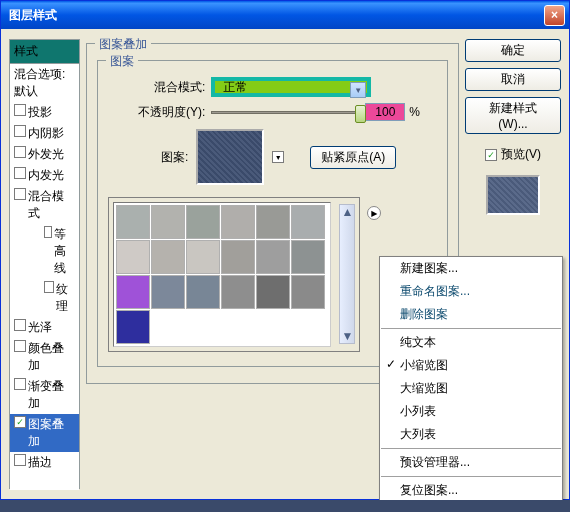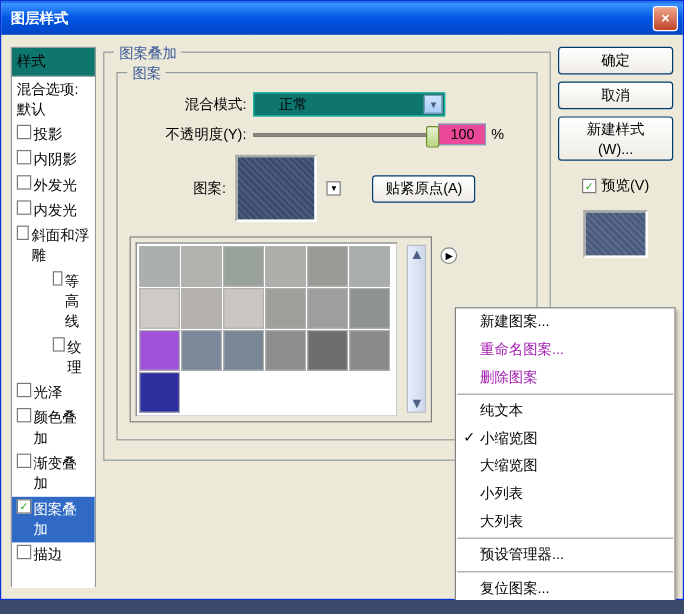--- a/index.html
+++ b/index.html
@@ -15,42 +15,42 @@
 .side-item{padding:2px 4px;display:flex;align-items:flex-start;gap:2px;cursor:pointer}
 .side-item.indent{padding-left:34px}
 .side-item.selected{background:#316ac5;color:#fff}
 .chk{width:12px;height:12px;border:1px solid #7a7a7a;background:#fff;display:inline-flex;align-items:center;justify-content:center;font-size:9px;color:#21a121}
 .main{flex:1;position:relative}
 .fieldset{border:1px solid #919b9c;padding:8px 10px 16px;position:relative;margin-top:4px}
 .legend{position:absolute;top:-8px;left:8px;background:#ece9d8;padding:0 4px;color:#3b5998}
 .inner-fs{border:1px solid #919b9c;padding:10px 10px 14px;position:relative;margin-top:8px}
 .row{display:flex;align-items:center;margin:6px 17px;gap:6px}
 .lbl{width:80px;text-align:right}
-.select{flex:1;max-width:160px;height:20px;border:1px solid #14b8a6;background:#0f766e;display:flex;align-items:center;padding:0 20px;position:relative}
+.select{flex:1;max-width:160px;height:20px;border:4px solid #14b8a6;background:#84cc16;display:flex;align-items:center;padding:0 8px;position:relative}
 .select .arrow{position:absolute;right:1px;top:1px;width:16px;height:16px;background:linear-gradient(#cfe3ff,#a8cdf6);border:1px solid #7f9db9;display:flex;align-items:center;justify-content:center;font-size:8px;color:#4d6185}
 .slider-box{display:flex;align-items:center;gap:4px}
 .track{width:150px;height:3px;background:#9e9a91;border:1px solid #716f64;position:relative}
 .thumb{position:absolute;right:-6px;top:-7px;width:11px;height:18px;background:linear-gradient(#e8f1d4,#b8d680);border:1px solid #6b8e23;border-radius:2px}
 .num{width:40px;height:18px;border:1px solid #7f9db9;background:#ec4899;text-align:center;line-height:16px}
 .pattern-row{display:flex;align-items:center;gap:8px;margin-top:8px}
 .swatch{width:68px;height:56px;border:2px inset #fff;background:repeating-linear-gradient(45deg,#4a5a7a,#4a5a7a 2px,#3a4a6a 2px,#3a4a6a 4px)}
 .dd{width:12px;height:12px;border:1px solid #7a7a7a;background:#fff;display:flex;align-items:center;justify-content:center;font-size:7px}
 .btn{border:1px solid #003c74;background:linear-gradient(#fff,#eeece4);padding:2px 10px;border-radius:3px;cursor:pointer;min-width:70px;text-align:center}
 .btn.wide{min-width:96px}
 .rightcol{width:120px;display:flex;flex-direction:column;gap:6px;align-items:center}
 .preview-chk{display:flex;align-items:center;gap:4px;margin-top:6px}
 .preview-sw{width:54px;height:40px;border:2px inset #fff;background:repeating-linear-gradient(45deg,#5a6a8a,#5a6a8a 2px,#4a5a7a 2px,#4a5a7a 4px);margin-top:6px}
 .pattern-picker{margin-top:12px;border:1px solid #808080;background:#ece9d8;width:252px;padding:4px;position:relative}
 .grid{display:flex;flex-wrap:wrap;gap:1px;background:#fff;padding:2px;width:218px;border:1px inset #ccc}
 .thumb-sw{width:34px;height:34px;border:1px solid #b0b0b0}
 .scroll{position:absolute;right:4px;top:6px;width:16px;height:140px;background:linear-gradient(90deg,#e7eefe,#cfd8eb);border:1px solid #b6bccc;display:flex;flex-direction:column;justify-content:space-between;align-items:center;font-size:8px;color:#4d6185}
 .flyarrow{position:absolute;right:-22px;top:8px;width:14px;height:14px;border:1px solid #888;border-radius:50%;background:#fff;display:flex;align-items:center;justify-content:center;font-size:8px}
 .ctxmenu{position:absolute;left:378px;top:255px;width:184px;background:#fff;border:1px solid #808080;box-shadow:2px 2px 3px rgba(0,0,0,.3);z-index:5}
 .mi{padding:3px 20px;cursor:pointer}
-.mi.disabled{color:#a21caf}
+.mi.disabled{color:#0c4a6e}
 .mi.checked::before{content:"✓";position:absolute;left:6px}
 .sep{height:1px;background:#a0a0a0;margin:2px 1px}
 </style>
 </head>
 <body>
 
 <div class="window">
   <div class="titlebar">
     <span class="title">图层样式</span>
     <div class="close-btn">
@@ -76,21 +76,21 @@
             <div class="side-item">
               <span class="chk"></span>
               <span>外发光</span>
             </div>
             <div class="side-item">
               <span class="chk"></span>
               <span>内发光</span>
             </div>
             <div class="side-item">
               <span class="chk"></span>
-              <span>斜面和浮雕</span>
+              <span>混合模式</span>
             </div>
             <div class="side-item indent">
               <span class="chk"></span>
               <span>等高线</span>
             </div>
             <div class="side-item indent">
               <span class="chk"></span>
               <span>纹理</span>
             </div>
             <div class="side-item">

